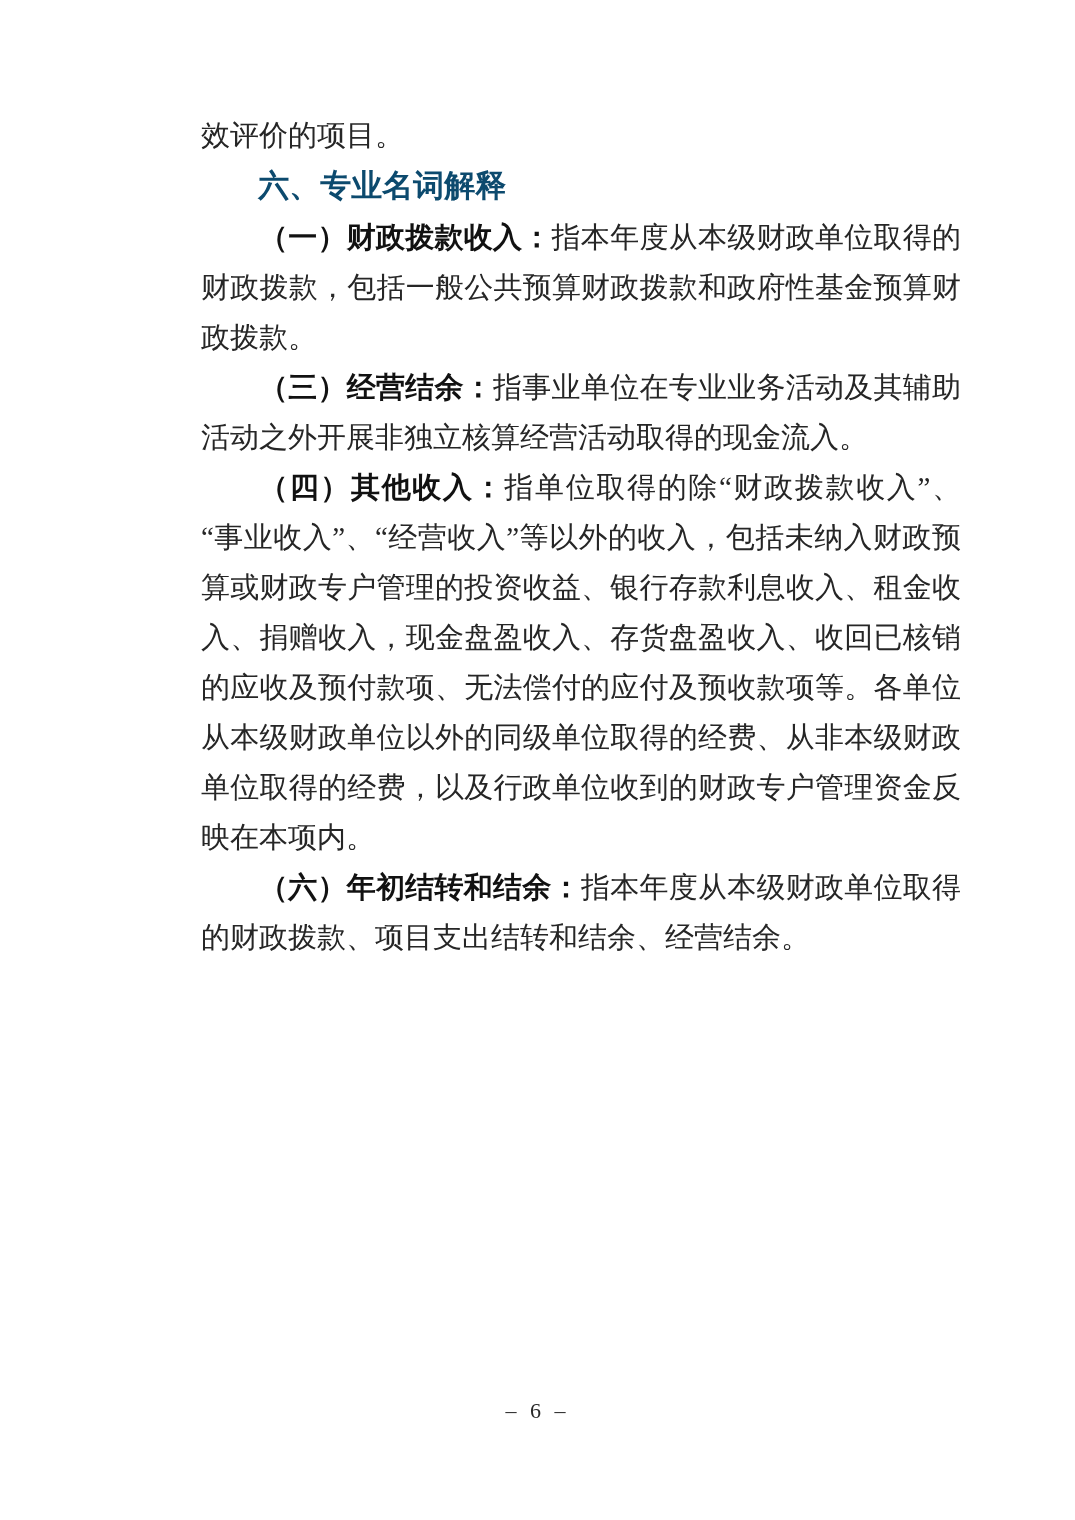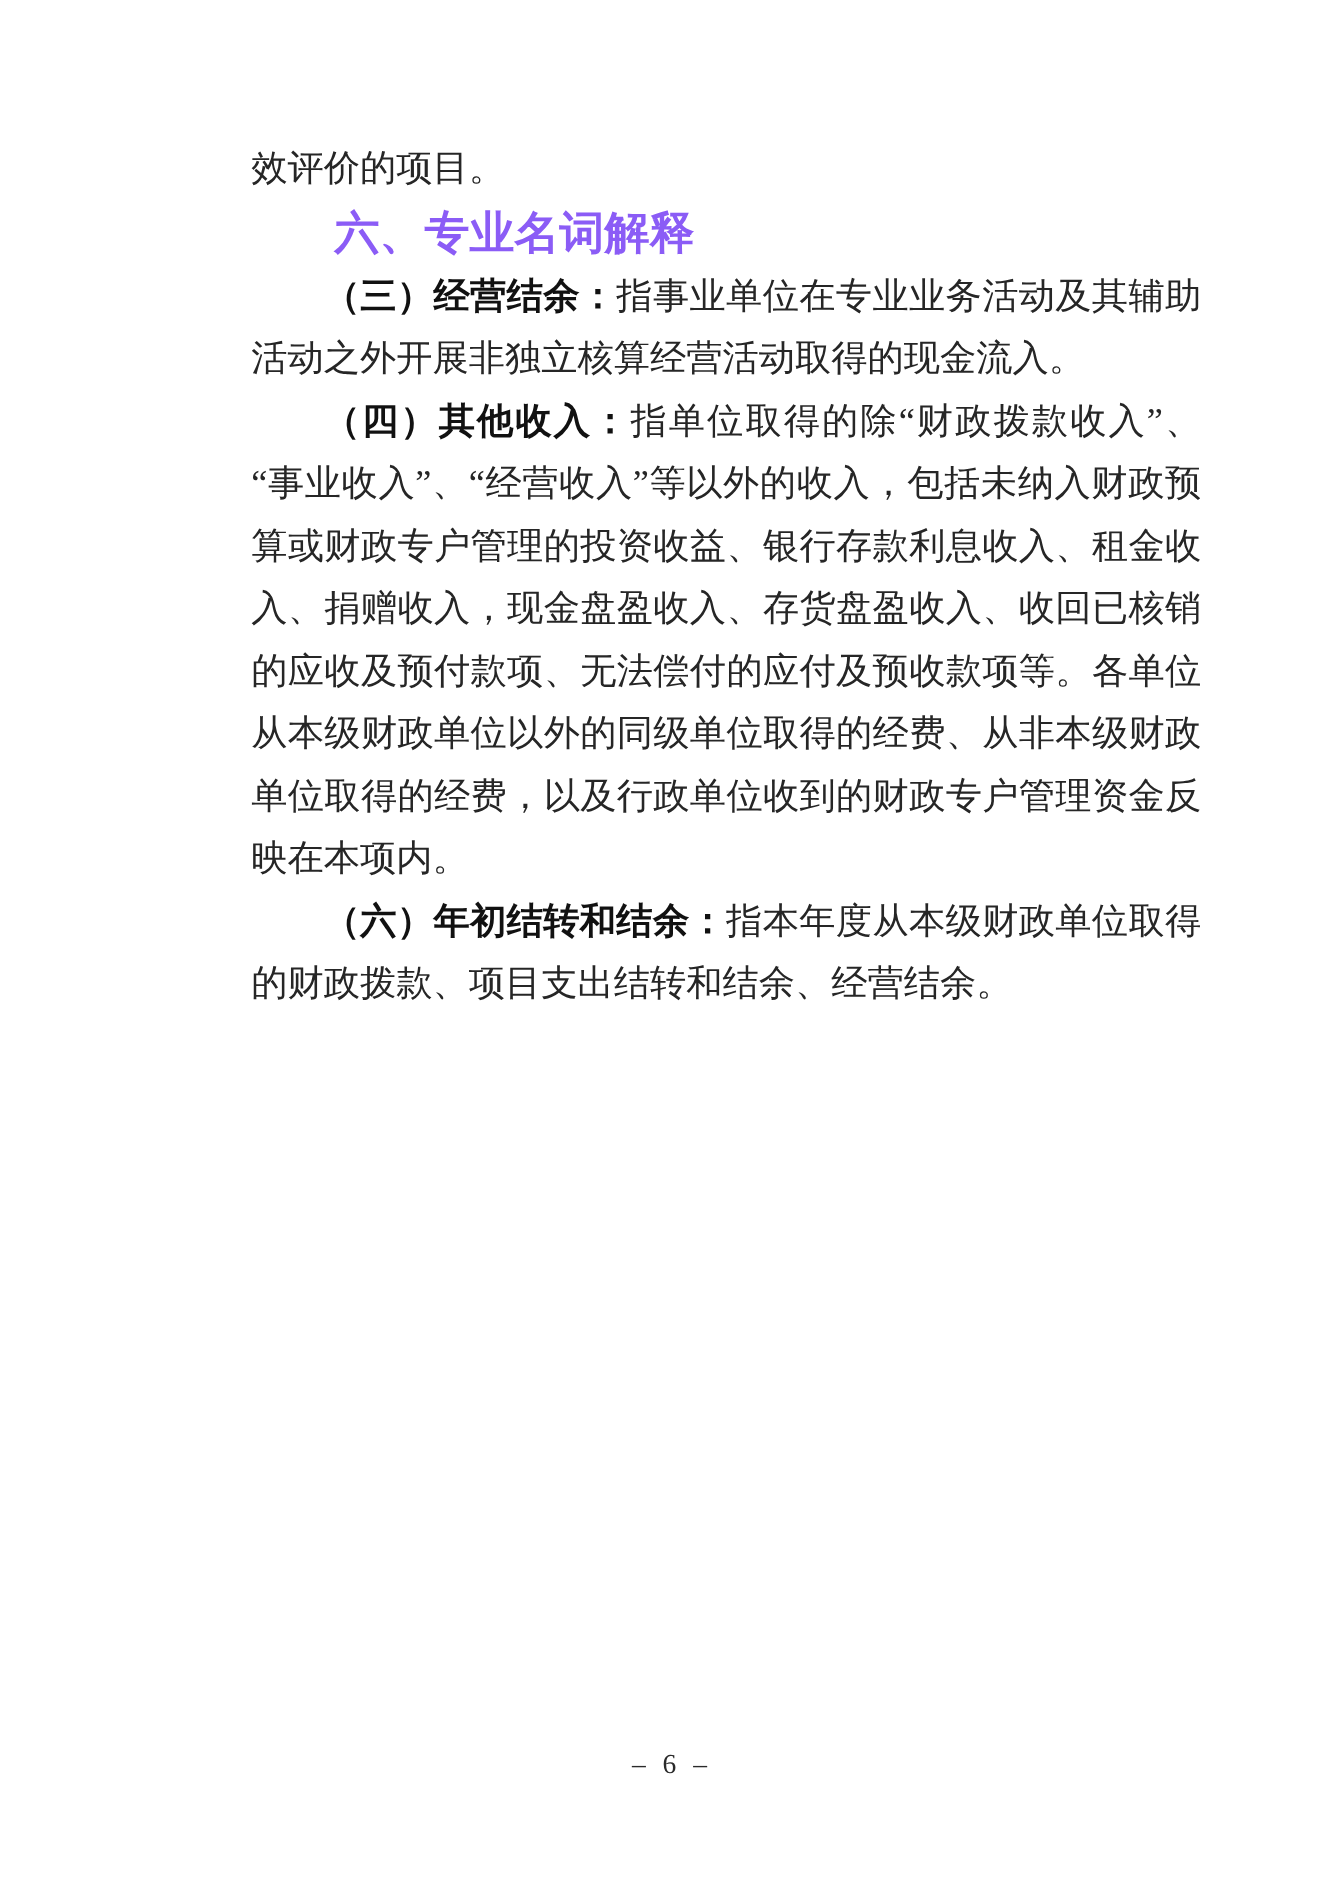--- a/index.html
+++ b/index.html
@@ -34,23 +34,23 @@
   }
   .para.no-indent {
     text-indent: 0;
   }
   .section-heading {
     margin: 0;
     padding: 0;
     text-indent: 1.85em;
     font-family: "Liberation Sans", "DejaVu Sans", sans-serif;
     font-weight: 700;
-    font-size: 36px;
+    font-size: 31px;
     line-height: 52px;
-    color: #8b5cf6;
+    color: #0c4a6e;
     text-align: left;
   }
   .term {
     font-weight: 700;
     color: #111111;
   }
   .page-footer {
     position: absolute;
     left: 0;
     top: 1396px;
@@ -67,20 +67,21 @@
 <body>
 
 <div class="page">
 
   <div class="page-body">
 
     <p class="para no-indent">效评价的项目。</p>
 
     <h2 class="section-heading">六、专业名词解释</h2>
 
+    <p class="para"><span class="term">（一）财政拨款收入：</span><span>指本年度从本级财政单位取得的财政拨款，包括一般公共预算财政拨款和政府性基金预算财政拨款。</span></p>
 
 
     <p class="para"><span class="term">（三）经营结余：</span><span>指事业单位在专业业务活动及其辅助活动之外开展非独立核算经营活动取得的现金流入。</span></p>
 
     <p class="para"><span class="term">（四）其他收入：</span><span>指单位取得的除“财政拨款收入”、“事业收入”、“经营收入”等以外的收入，包括未纳入财政预算或财政专户管理的投资收益、银行存款利息收入、租金收入、捐赠收入，现金盘盈收入、存货盘盈收入、收回已核销的应收及预付款项、无法偿付的应付及预收款项等。各单位从本级财政单位以外的同级单位取得的经费、从非本级财政单位取得的经费，以及行政单位收到的财政专户管理资金反映在本项内。</span></p>
 
 
     <p class="para"><span class="term">（六）年初结转和结余：</span><span>指本年度从本级财政单位取得的财政拨款、项目支出结转和结余、经营结余。</span></p>
 
   </div>

